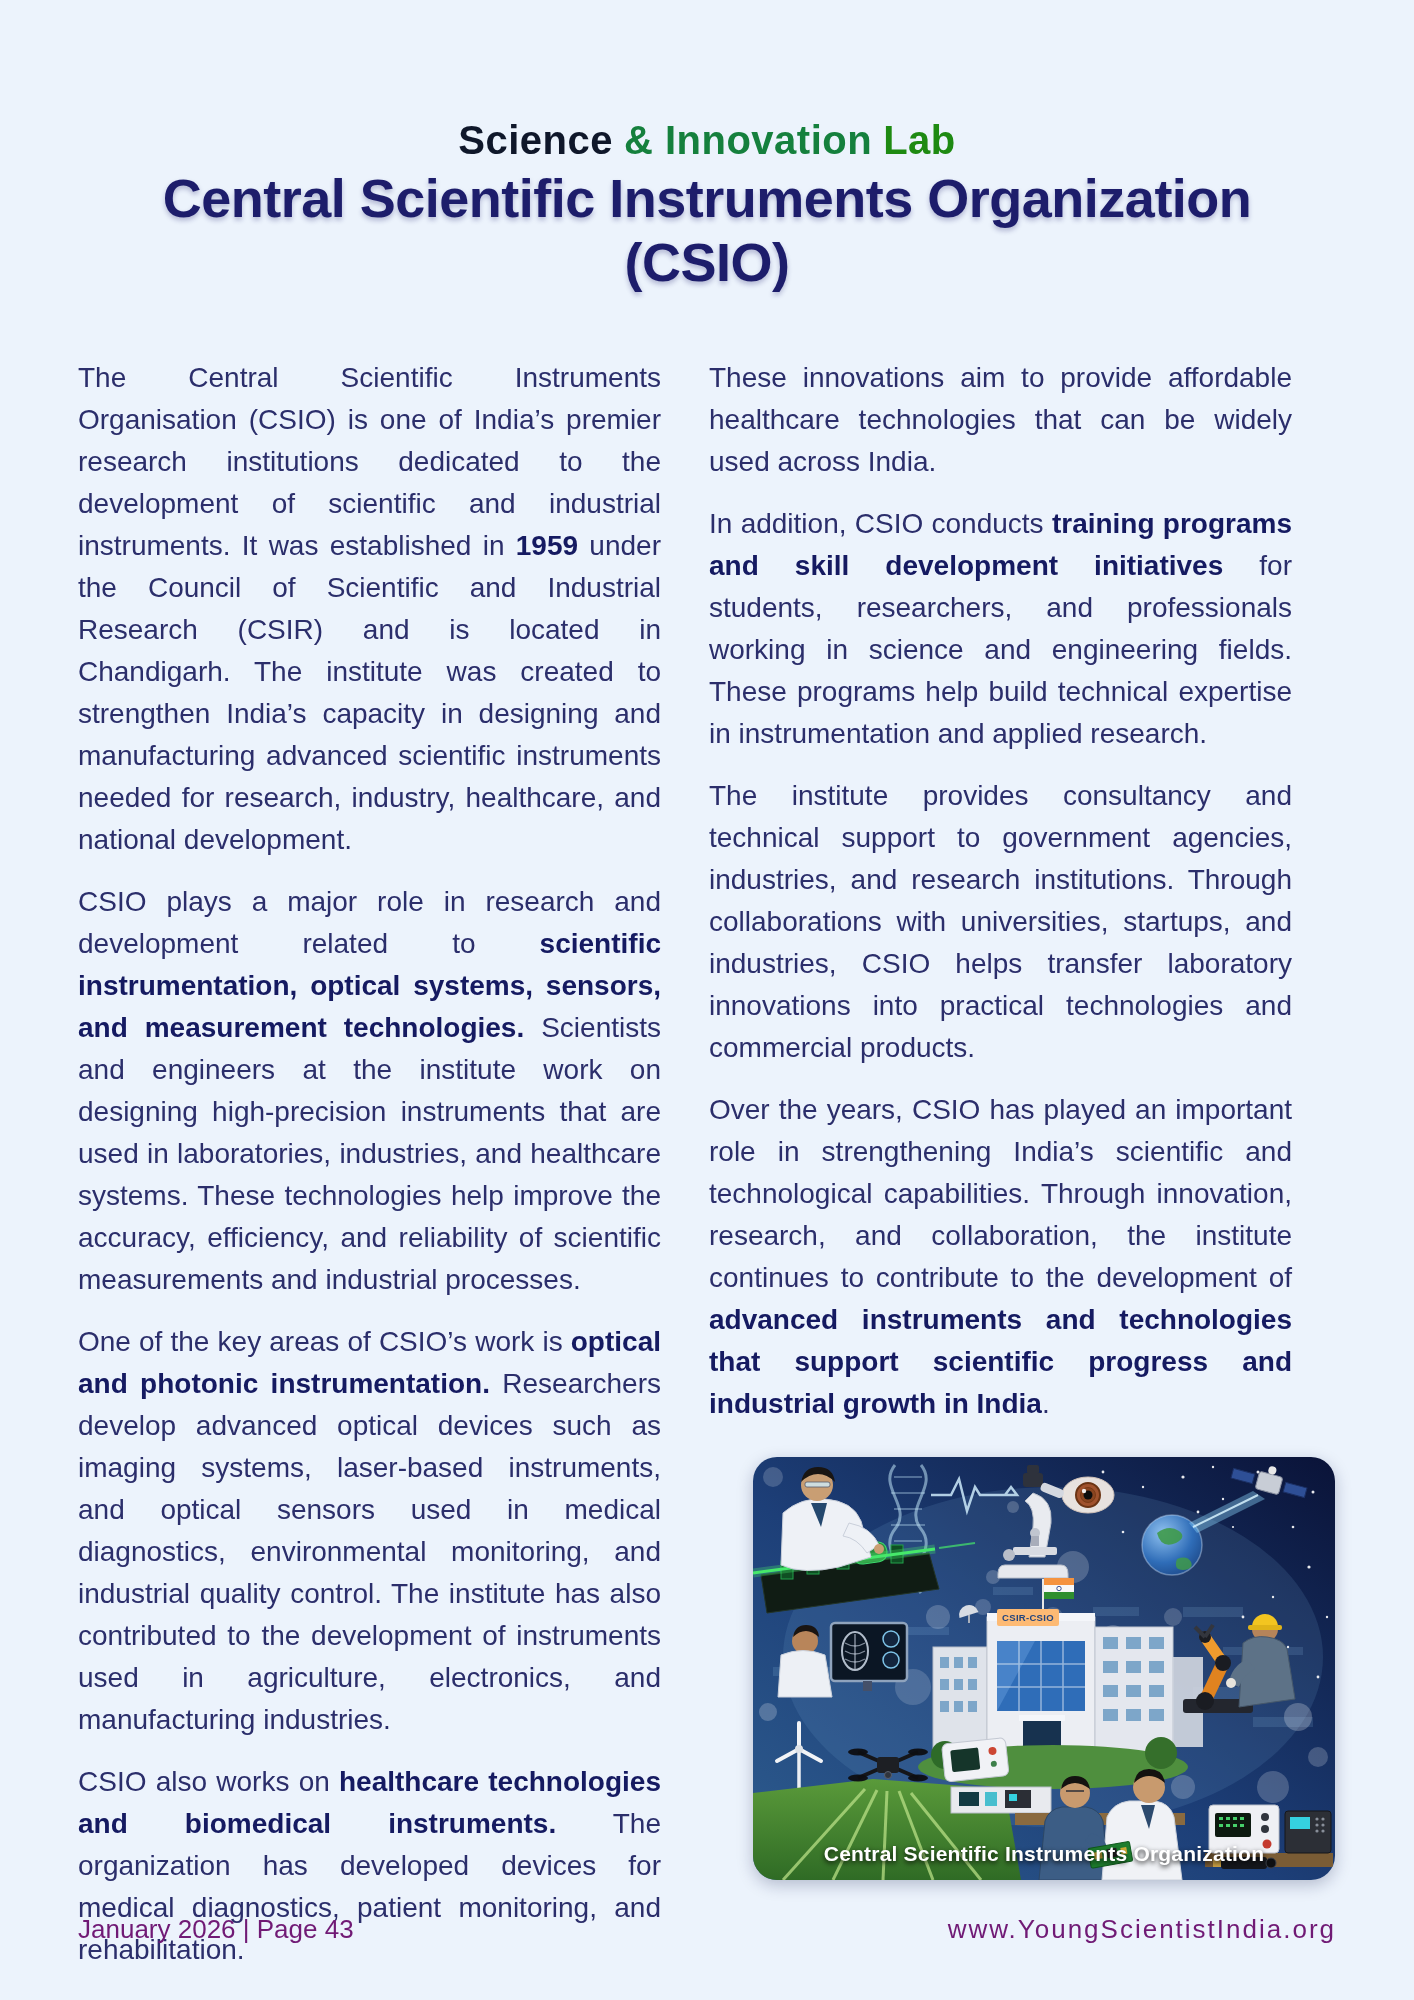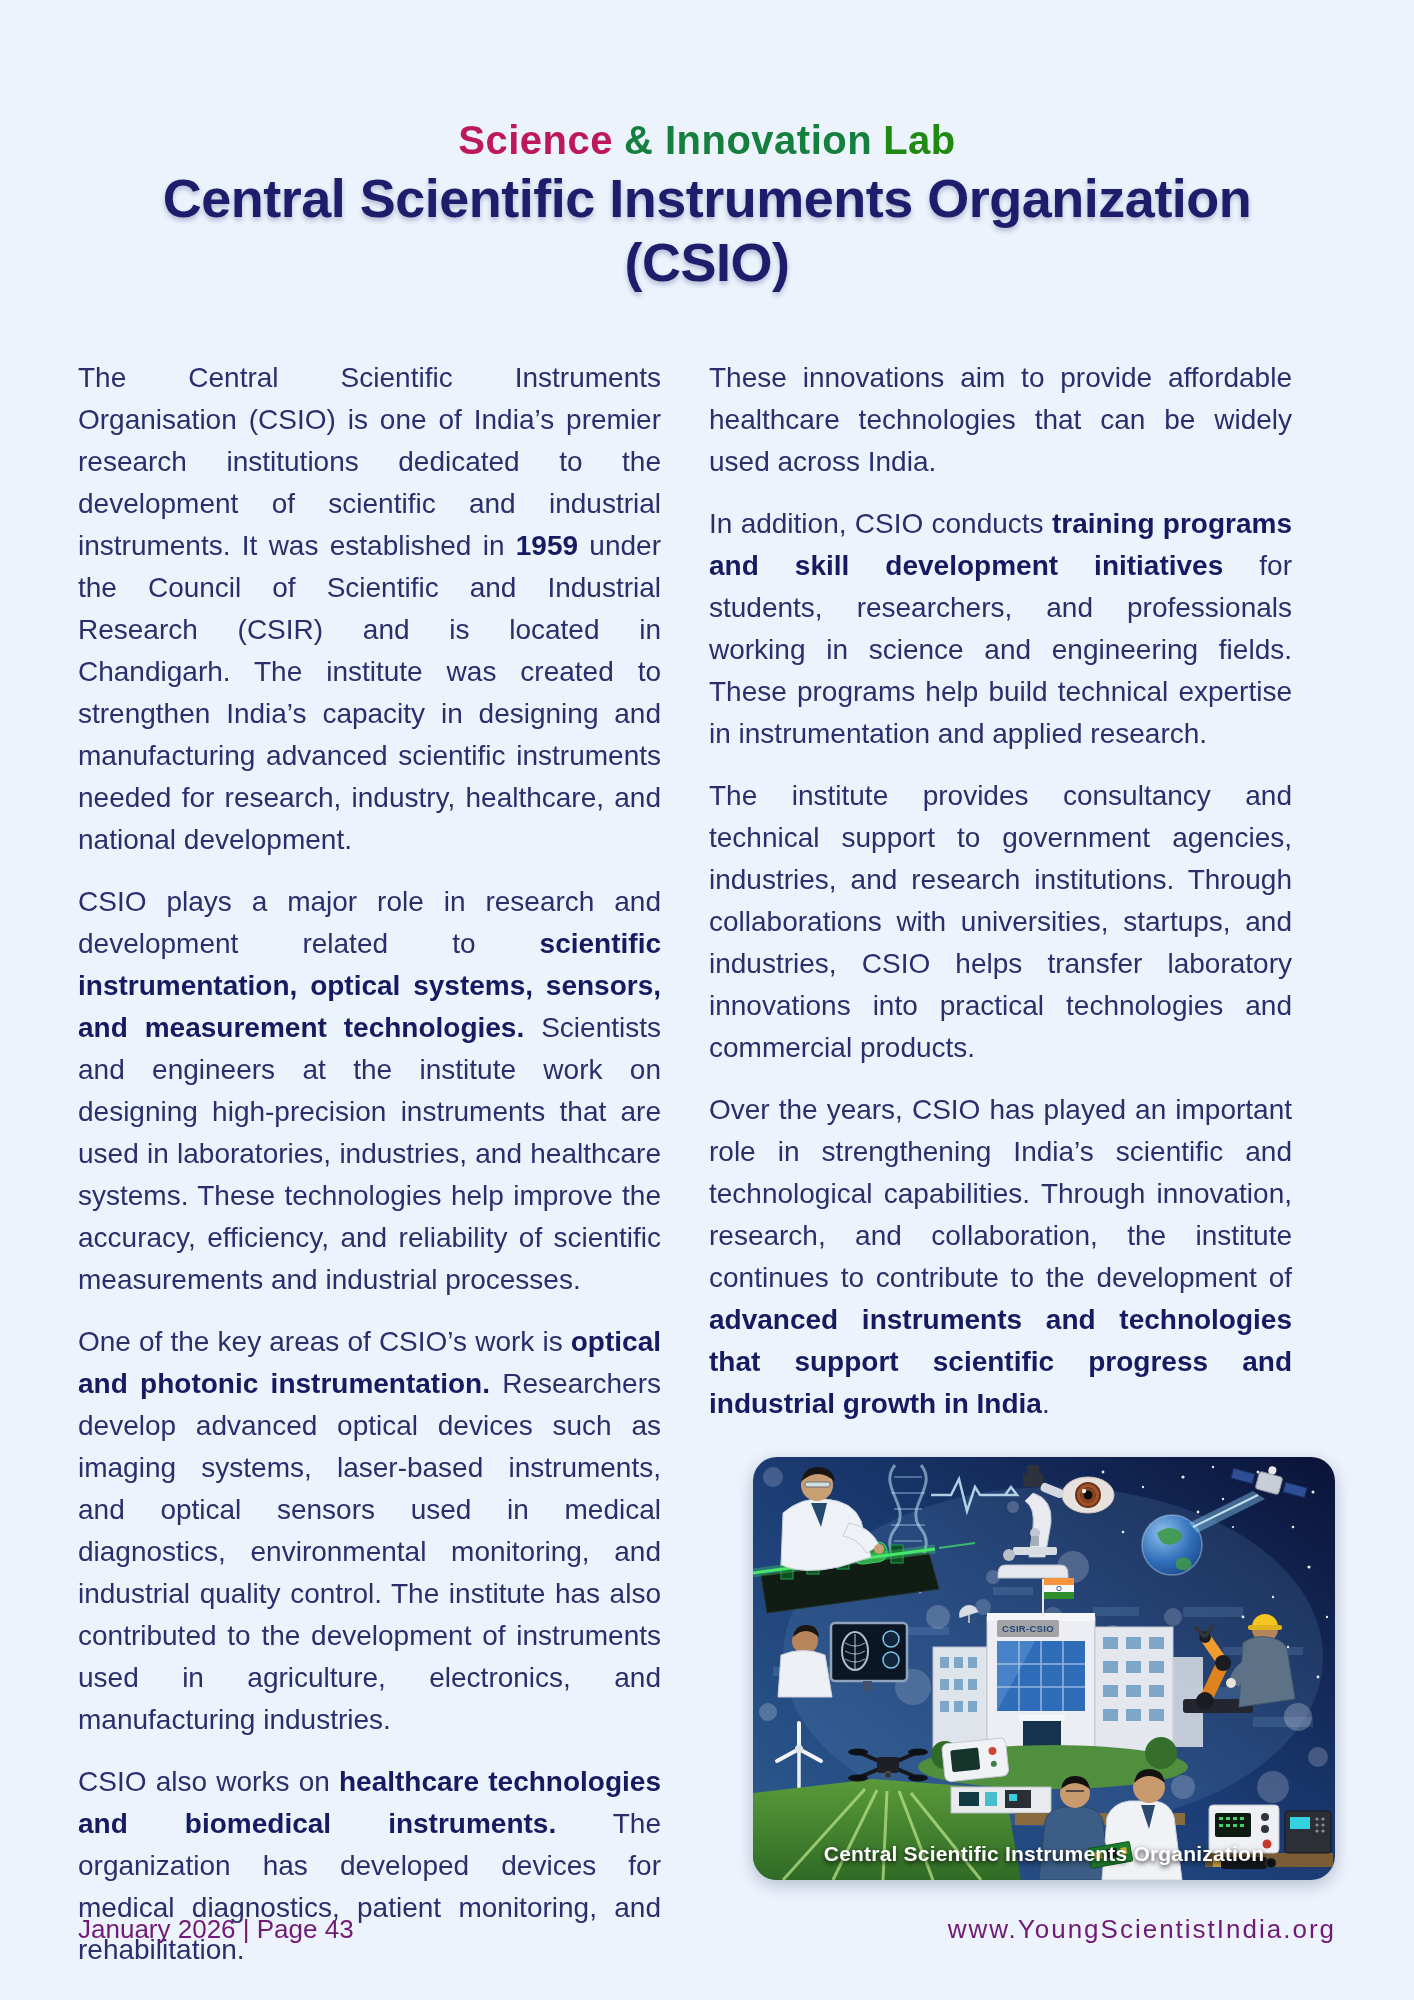--- a/index.html
+++ b/index.html
@@ -6,21 +6,21 @@
   html,body { background:#ECF3FC; }
   body { font-family:"Liberation Sans", sans-serif; }
   .page {
     position:relative; width:1414px; height:2000px;
     background:#ECF3FC; overflow:hidden; margin:0 auto;
   }
   .brand {
     position:absolute; top:118px; left:0; width:100%;
     text-align:center; font-size:40px; font-weight:700; letter-spacing:.5px;
   }
-  .brand .science { color:#be185d; }
+  .brand .science { color:#0f172a; }
   .brand .innovation { color:#15803d; margin-left:11px; }
   .brand .lab { color:#1E8A12; margin-left:11px;text-align:right; }
   .title {
     position:absolute; top:166px; left:30px; right:30px;
     text-align:center; color:#1d1d6b; font-size:54px; font-weight:700;
     line-height:64px; letter-spacing:-.5px;
     text-shadow:0 3px 5px rgba(29,29,107,.28);
   }
   .columns {
     position:absolute; top:350px; left:78px; width:1258px;
@@ -37,22 +37,22 @@
     border-radius:24px; overflow:hidden;
     box-shadow:0 5px 16px rgba(15,25,70,.25);
   }
   .figure svg { display:block; width:100%; height:100%; }
   .fig-caption {
     position:absolute; left:0; right:0; bottom:14px; text-align:center;
     color:#ffffff; font-weight:700; font-size:21px; letter-spacing:.2px;
     text-shadow:0 2px 5px rgba(0,0,0,.85);
   }
   .building-sign {
-    position:absolute; left:244px; top:163px; width:62px; height:17px;
-    background:#a3a3a3; border-radius:2px; color:#23457e;
+    position:absolute; left:244px; top:152px; width:62px; height:17px;
+    background:#fdba74; border-radius:2px; color:#23457e;
     font-size:9.5px; font-weight:700; letter-spacing:.3px;
     display:flex; align-items:center; justify-content:center;
   }
   .footer {
     position:absolute; left:78px; right:78px; top:1914px;
     display:flex; justify-content:space-between;
     font-size:26px; color:#701a75;
   }
   .footer .site { letter-spacing:2px; }
 </style>

